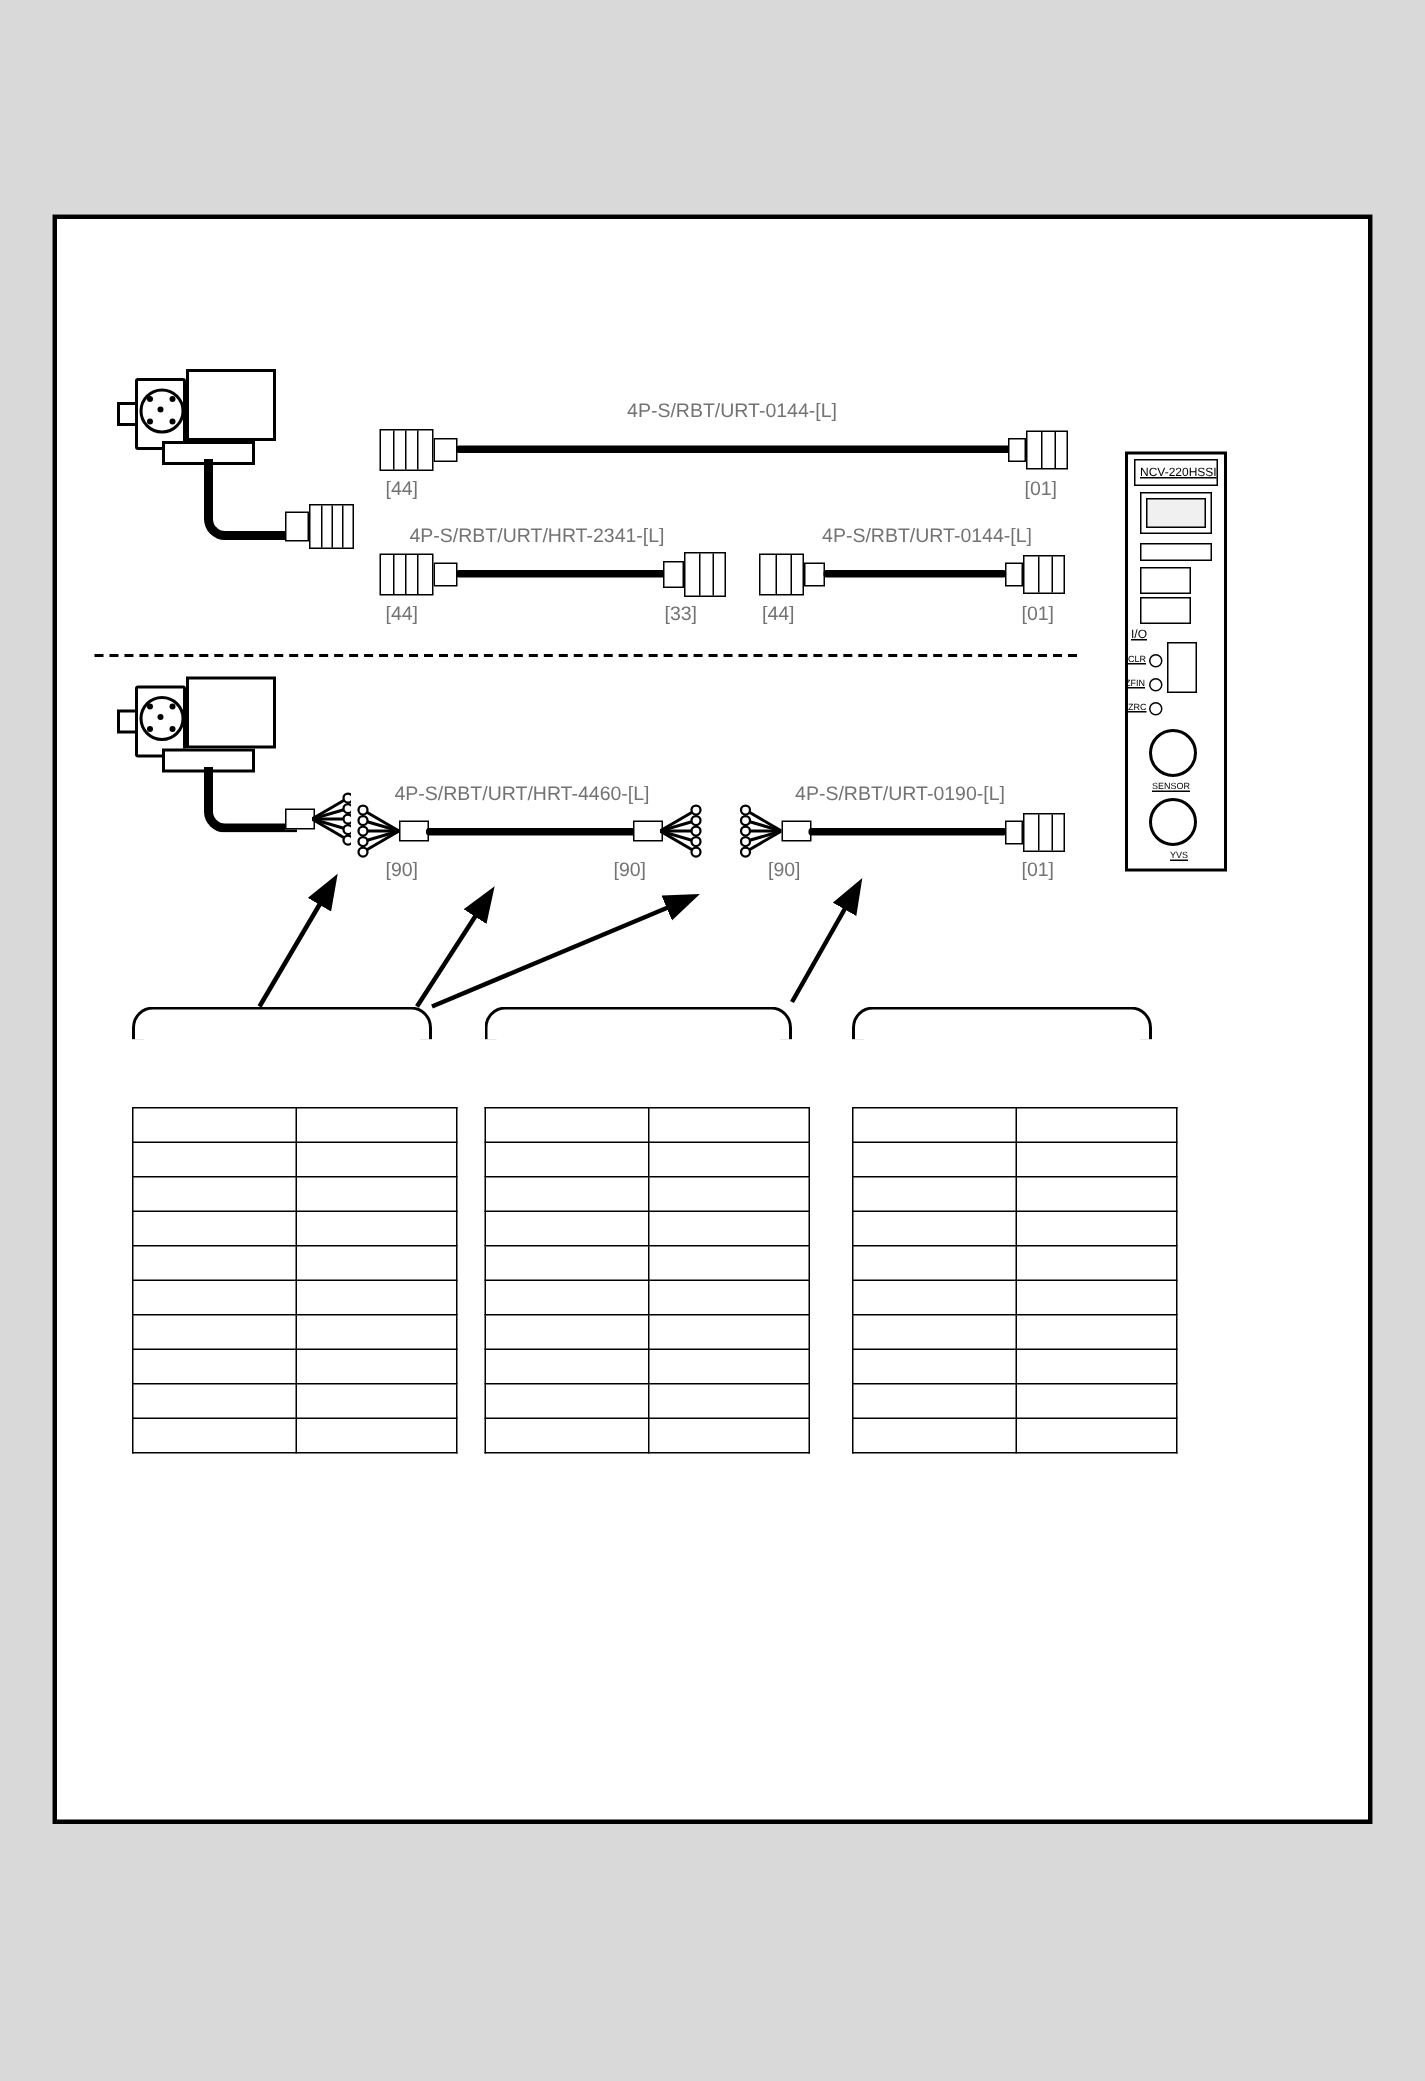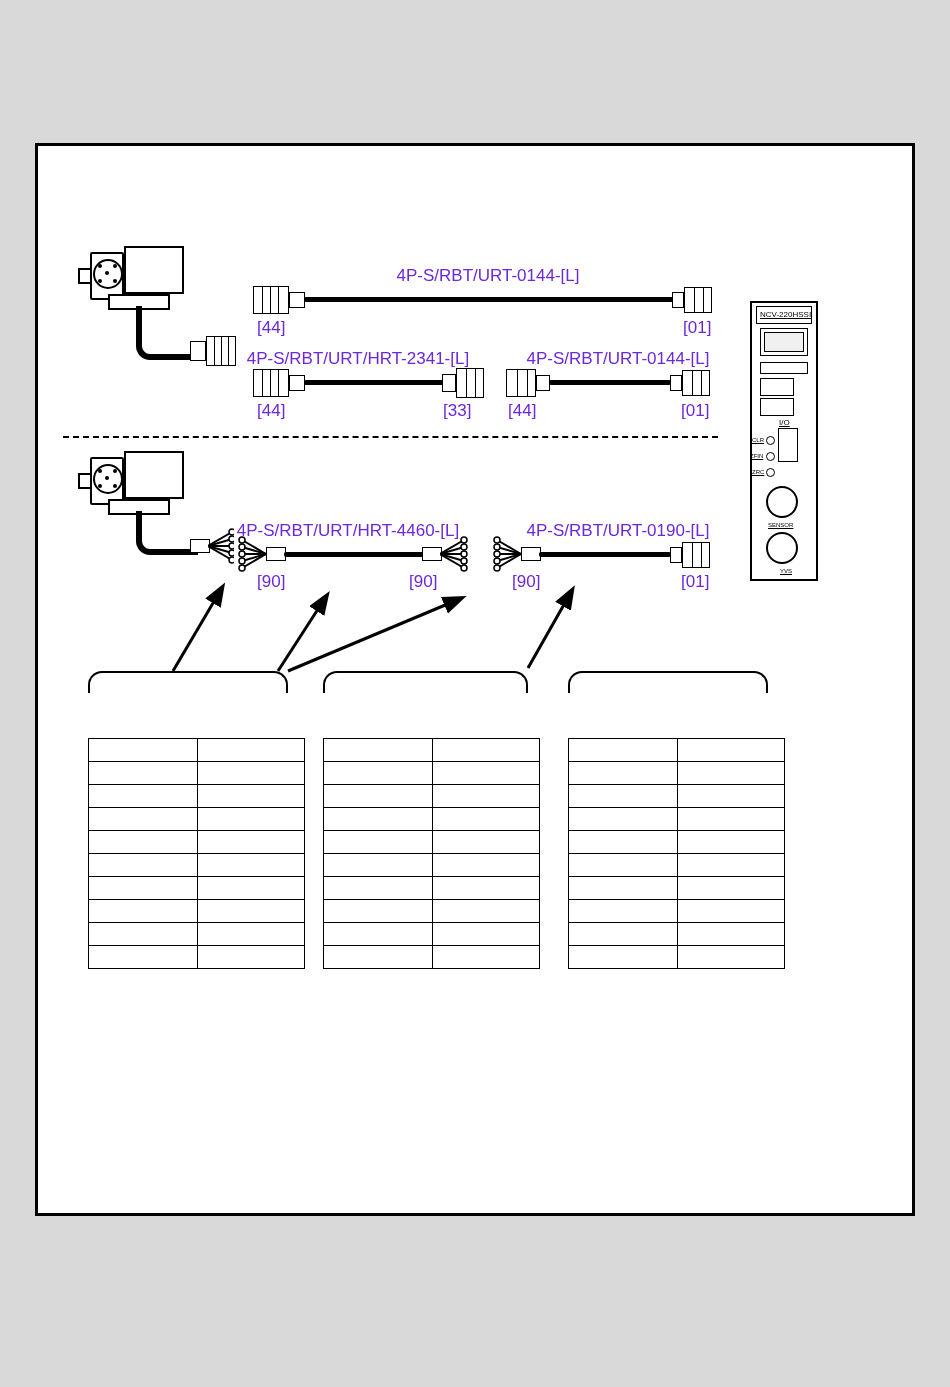--- a/index.html
+++ b/index.html
@@ -13,22 +13,22 @@
   .page{
     position:absolute;
     left:35px;top:143px;
     width:880px;height:1073px;
     background:#ffffff;
     border:3px solid #000;
     box-sizing:border-box;
   }
   .lbl{
     position:absolute;
-    font-size:17px;
-    color:#6d28d9;
+    font-size:13px;
+    color:#737373;
     white-space:nowrap;
   }
   .lbl-c{ text-align:center; }
 
   
   .cable-line{
     position:absolute;
     height:5px;
     background:#000;
     border-radius:2px;
@@ -307,21 +307,21 @@
       <circle cx="24" cy="11" r="3" fill="#fff" stroke="#000" stroke-width="1.5"></circle>
       <circle cx="24" cy="18" r="3" fill="#fff" stroke="#000" stroke-width="1.5"></circle>
       <circle cx="24" cy="25" r="3" fill="#fff" stroke="#000" stroke-width="1.5"></circle>
       <circle cx="24" cy="32" r="3" fill="#fff" stroke="#000" stroke-width="1.5"></circle>
     </svg>
     <div class="lbl" style="left:219px;top:426px;">[90]</div>
     <div class="lbl" style="left:371px;top:426px;">[90]</div>
   </div>
 
   <div>
-    <div class="lbl lbl-c" style="left:430px;top:375px;width:300px;">4P-S/RBT/URT-0190-[L]</div>
+    <div class="lbl lbl-c" style="left:412px;top:375px;width:300px;">4P-S/RBT/URT-0190-[L]</div>
     <svg style="position:absolute;left:455px;top:390px;width:30px;height:36px;">
       <path d="M28,18 L4,4" stroke="#000" stroke-width="2" fill="none"></path>
       <path d="M28,18 L4,11" stroke="#000" stroke-width="2" fill="none"></path>
       <path d="M28,18 L4,18" stroke="#000" stroke-width="2" fill="none"></path>
       <path d="M28,18 L4,25" stroke="#000" stroke-width="2" fill="none"></path>
       <path d="M28,18 L4,32" stroke="#000" stroke-width="2" fill="none"></path>
       <circle cx="4" cy="4" r="3" fill="#fff" stroke="#000" stroke-width="1.5"></circle>
       <circle cx="4" cy="11" r="3" fill="#fff" stroke="#000" stroke-width="1.5"></circle>
       <circle cx="4" cy="18" r="3" fill="#fff" stroke="#000" stroke-width="1.5"></circle>
       <circle cx="4" cy="25" r="3" fill="#fff" stroke="#000" stroke-width="1.5"></circle>
@@ -339,21 +339,21 @@
   </div>
 
   <div class="drive" style="left:712px;top:155px;width:68px;height:280px;"></div>
   <div class="drive-inner" style="left:718px;top:160px;width:56px;height:18px;"></div>
   <div class="drive-label" style="left:722px;top:164px;font-size:8px;">NCV-220HSSI</div>
   <div class="drive-inner" style="left:722px;top:182px;width:48px;height:28px;"></div>
   <div class="drive-inner" style="left:726px;top:186px;width:40px;height:20px;background:#f0f0f0;"></div>
   <div class="drive-inner" style="left:722px;top:216px;width:48px;height:12px;"></div>
   <div class="drive-inner" style="left:722px;top:232px;width:34px;height:18px;"></div>
   <div class="drive-inner" style="left:722px;top:252px;width:34px;height:18px;"></div>
-  <div class="drive-label" style="left:741px;top:272px;">I/O</div>
+  <div class="drive-label" style="left:716px;top:272px;">I/O</div>
   <div class="drive-inner" style="left:740px;top:282px;width:20px;height:34px;"></div>
   <div class="led" style="left:728px;top:290px;"></div>
   <div class="drive-label" style="left:714px;top:291px;font-size:6px;">CLR</div>
   <div class="led" style="left:728px;top:306px;"></div>
   <div class="drive-label" style="left:712px;top:307px;font-size:6px;">ZFIN</div>
   <div class="led" style="left:728px;top:322px;"></div>
   <div class="drive-label" style="left:714px;top:323px;font-size:6px;">ZRC</div>
   <div class="round-conn" style="left:728px;top:340px;width:32px;height:32px;"></div>
   <div class="drive-label" style="left:730px;top:376px;font-size:6px;">SENSOR</div>
   <div class="round-conn" style="left:728px;top:386px;width:32px;height:32px;"></div>

